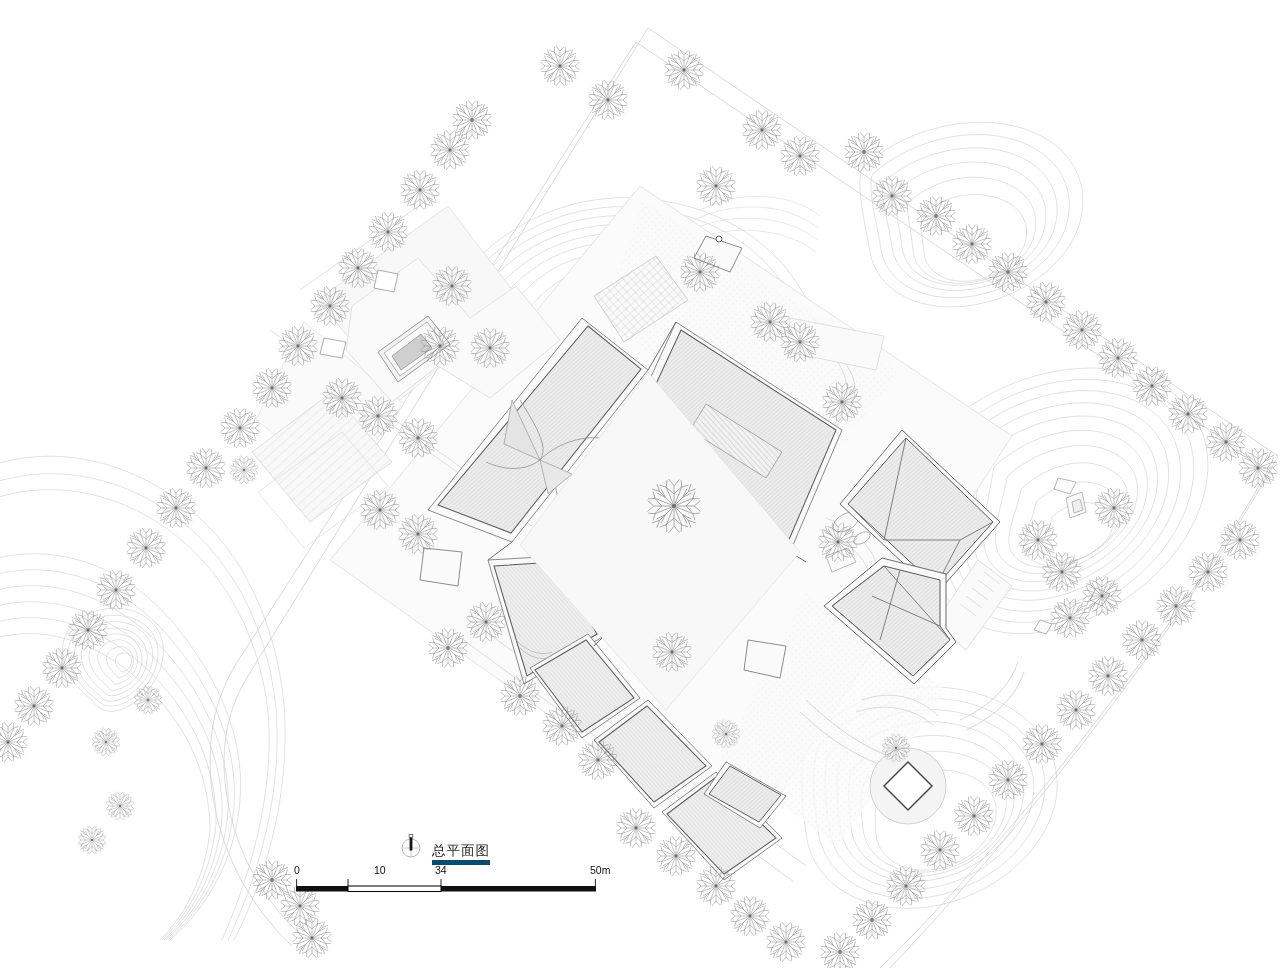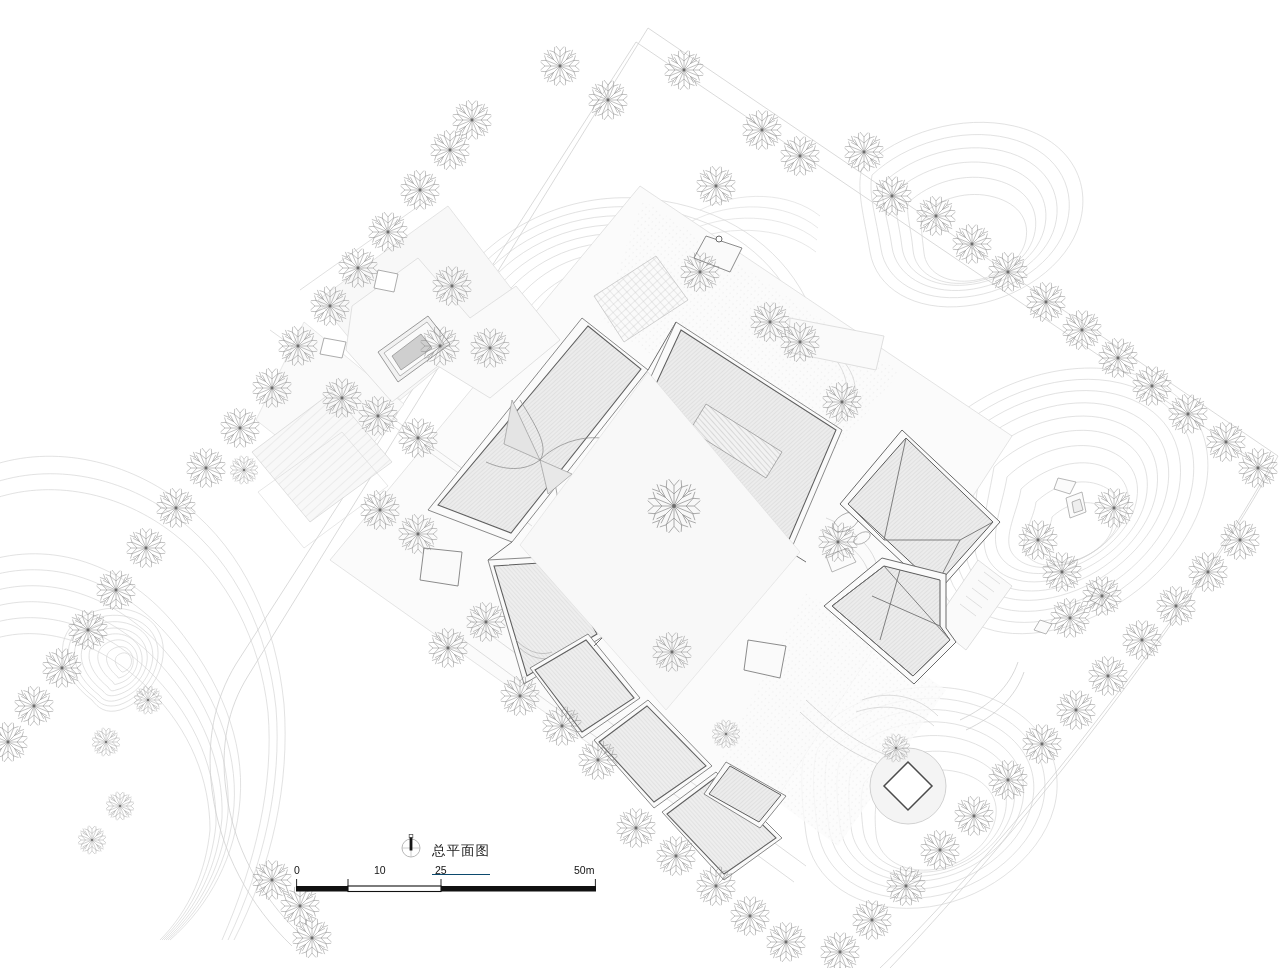--- a/index.html
+++ b/index.html
@@ -12,21 +12,21 @@
   #sheet{position:relative;width:1280px;height:968px;background:#fff;}
   #plan{position:absolute;inset:0;display:block;}
 
   
   #titleblock{
     position:absolute;left:296px;top:830px;width:330px;height:70px;
   }
   .tb-title{
     position:absolute;left:136px;top:12px;
     font-size:13.5px;color:#1a1a1a;letter-spacing:1px;
-    border-bottom:1px solid #0c4a6e;padding-bottom:14px;white-space:nowrap;
+    border-bottom:5px solid #0c4a6e;padding-bottom:0;white-space:nowrap;
   }
   .compass{
     position:absolute;left:102px;top:3px;width:26px;height:26px;
   }
   .scalebar{position:absolute;left:0px;top:34px;width:300px;height:34px;}
   .sb-label{
     position:absolute;top:0px;font-size:10.5px;color:#111;white-space:nowrap;
   }
 </style>
 </head>
@@ -489,17 +489,17 @@
       <rect x="145" y="22" width="155" height="5.5" fill="#111111"></rect>
 
       <line x1="0.6" y1="15" x2="0.6" y2="22" stroke="#111" stroke-width="0.9"></line>
       <line x1="52" y1="15" x2="52" y2="22" stroke="#111" stroke-width="0.9"></line>
       <line x1="145" y1="15" x2="145" y2="22" stroke="#111" stroke-width="0.9"></line>
       <line x1="299.4" y1="15" x2="299.4" y2="22" stroke="#111" stroke-width="0.9"></line>
     </svg>
 
     <div class="sb-label" style="left:-2px;  top:34px;">0</div>
     <div class="sb-label" style="left:46px;  top:34px;margin-left:32px;">10</div>
-    <div class="sb-label" style="left:139px; top:34px;">25</div>
-    <div class="sb-label" style="left:278px; top:34px;">50m</div>
+    <div class="sb-label" style="left:139px; top:34px;">34</div>
+    <div class="sb-label" style="left:294px; top:34px;">50m</div>
   </div>
 
 </div>
 
 </body></html>

